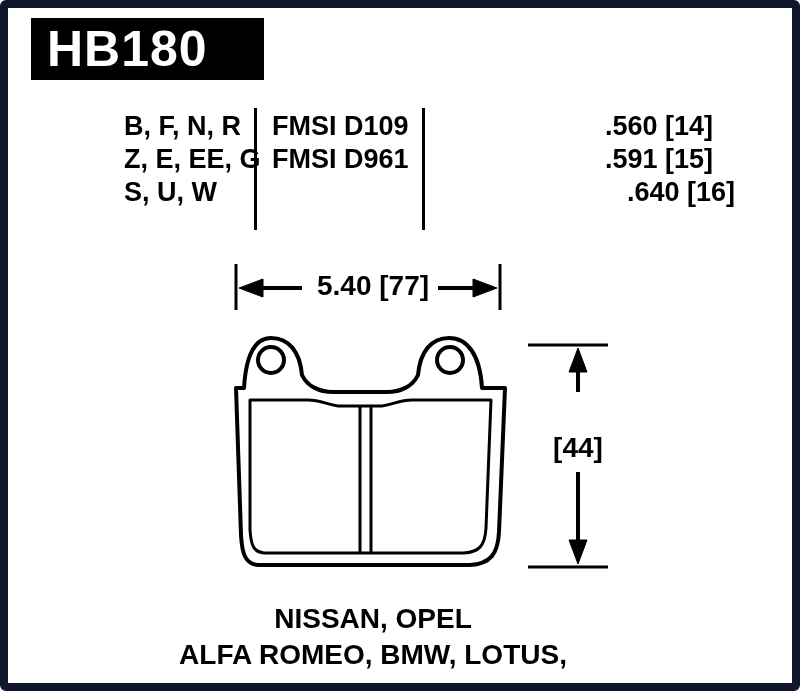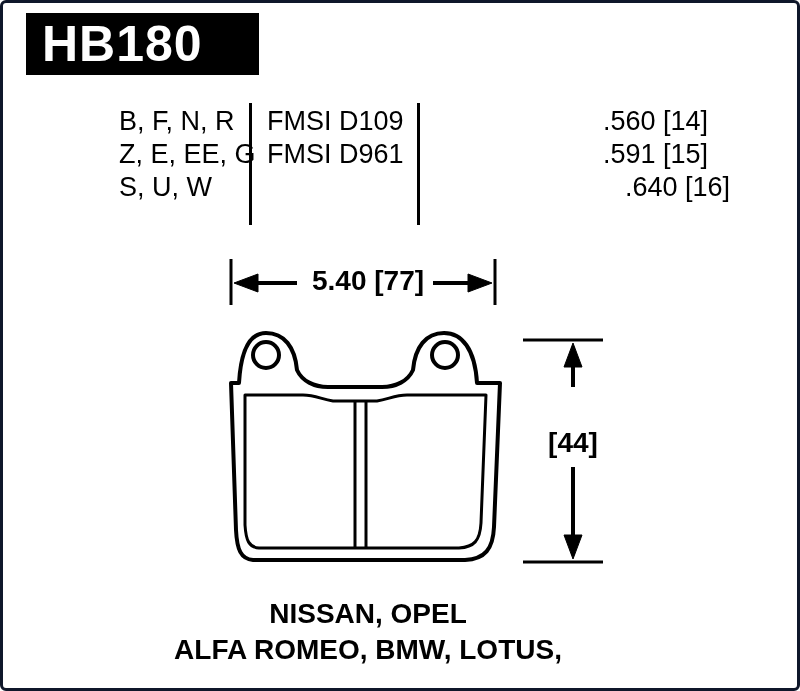--- a/index.html
+++ b/index.html
@@ -1,28 +1,28 @@
 <!DOCTYPE html>
 <html><head>
 <meta charset="utf-8">
 <style>
   * { margin:0; padding:0; box-sizing:border-box; }
   html,body { background:#ffffff; font-family:"Liberation Sans", sans-serif; }
   .sheet {
     position:relative; width:800px; height:691px;
-    background:#ffffff; border:3px solid #0f172a; border-radius:6px;
+    background:#ffffff; border:8px solid #0f172a; border-radius:6px;
     overflow:hidden; color:#000;
   }
   .part-box {
     position:absolute; left:23px; top:10px; width:233px; height:62px;
     background:#000; color:#fff; display:flex; align-items:center;
     padding-left:16px;
   }
   .part-box span { font-size:50px; font-weight:bold; letter-spacing:1px; line-height:1; }
-  .cell { position:absolute; font-size:27px; font-weight:normal; white-space:nowrap; }
+  .cell { position:absolute; font-size:27px; font-weight:bold; white-space:nowrap; }
   .cell.right { text-align:right; }
   .vline { position:absolute; width:3px; background:#000; }
   .dim-text { position:absolute; font-size:28px; font-weight:bold; text-align:center; }
   .apps {
     position:absolute; left:60px; top:593px; width:610px;
     text-align:center; font-size:28px; font-weight:bold; line-height:36px;
   }
   svg.draw { position:absolute; left:0; top:0; pointer-events:none; }
   svg.draw * { stroke:#000; }
 </style>

